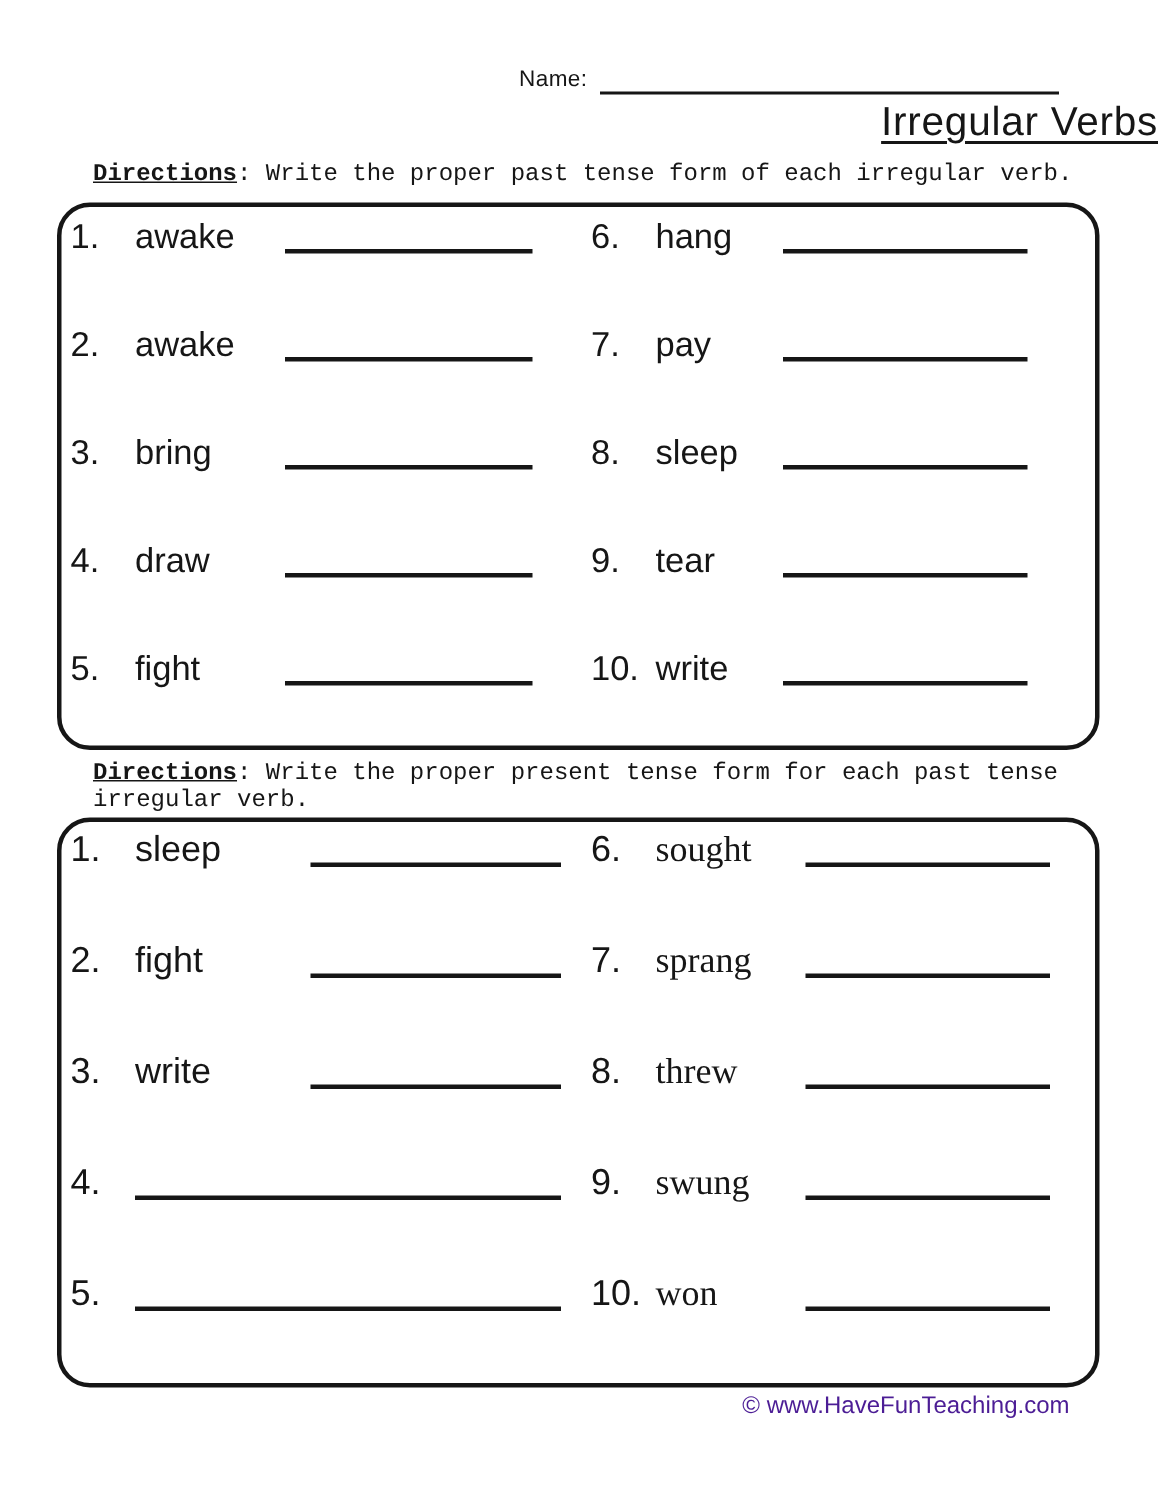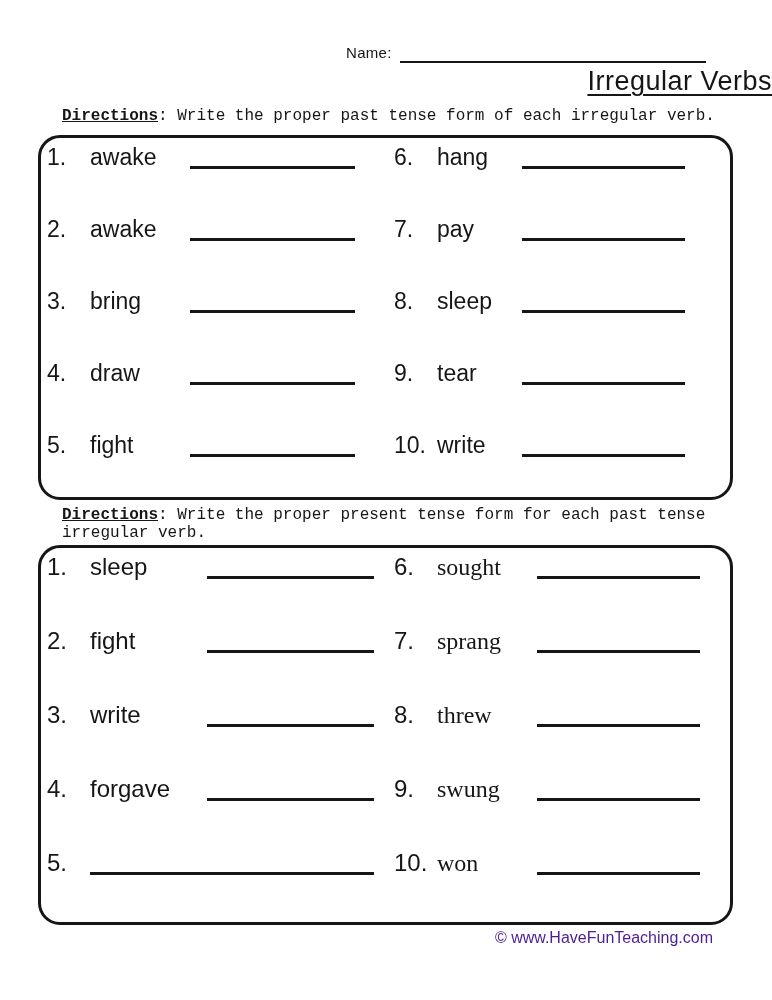--- a/index.html
+++ b/index.html
@@ -153,21 +153,20 @@
         <span class="word">fight</span>
         <span class="blank"></span>
       </div>
       <div class="row">
         <span class="num">3.</span>
         <span class="word">write</span>
         <span class="blank"></span>
       </div>
       <div class="row">
         <span class="num">4.</span>
-        <span class="word">forgave</span>
         <span class="blank"></span>
       </div>
       <div class="row">
         <span class="num">5.</span>
         <span class="blank"></span>
       </div>
     </div>
     <div class="col col-right">
       <div class="row">
         <span class="num">6.</span>

